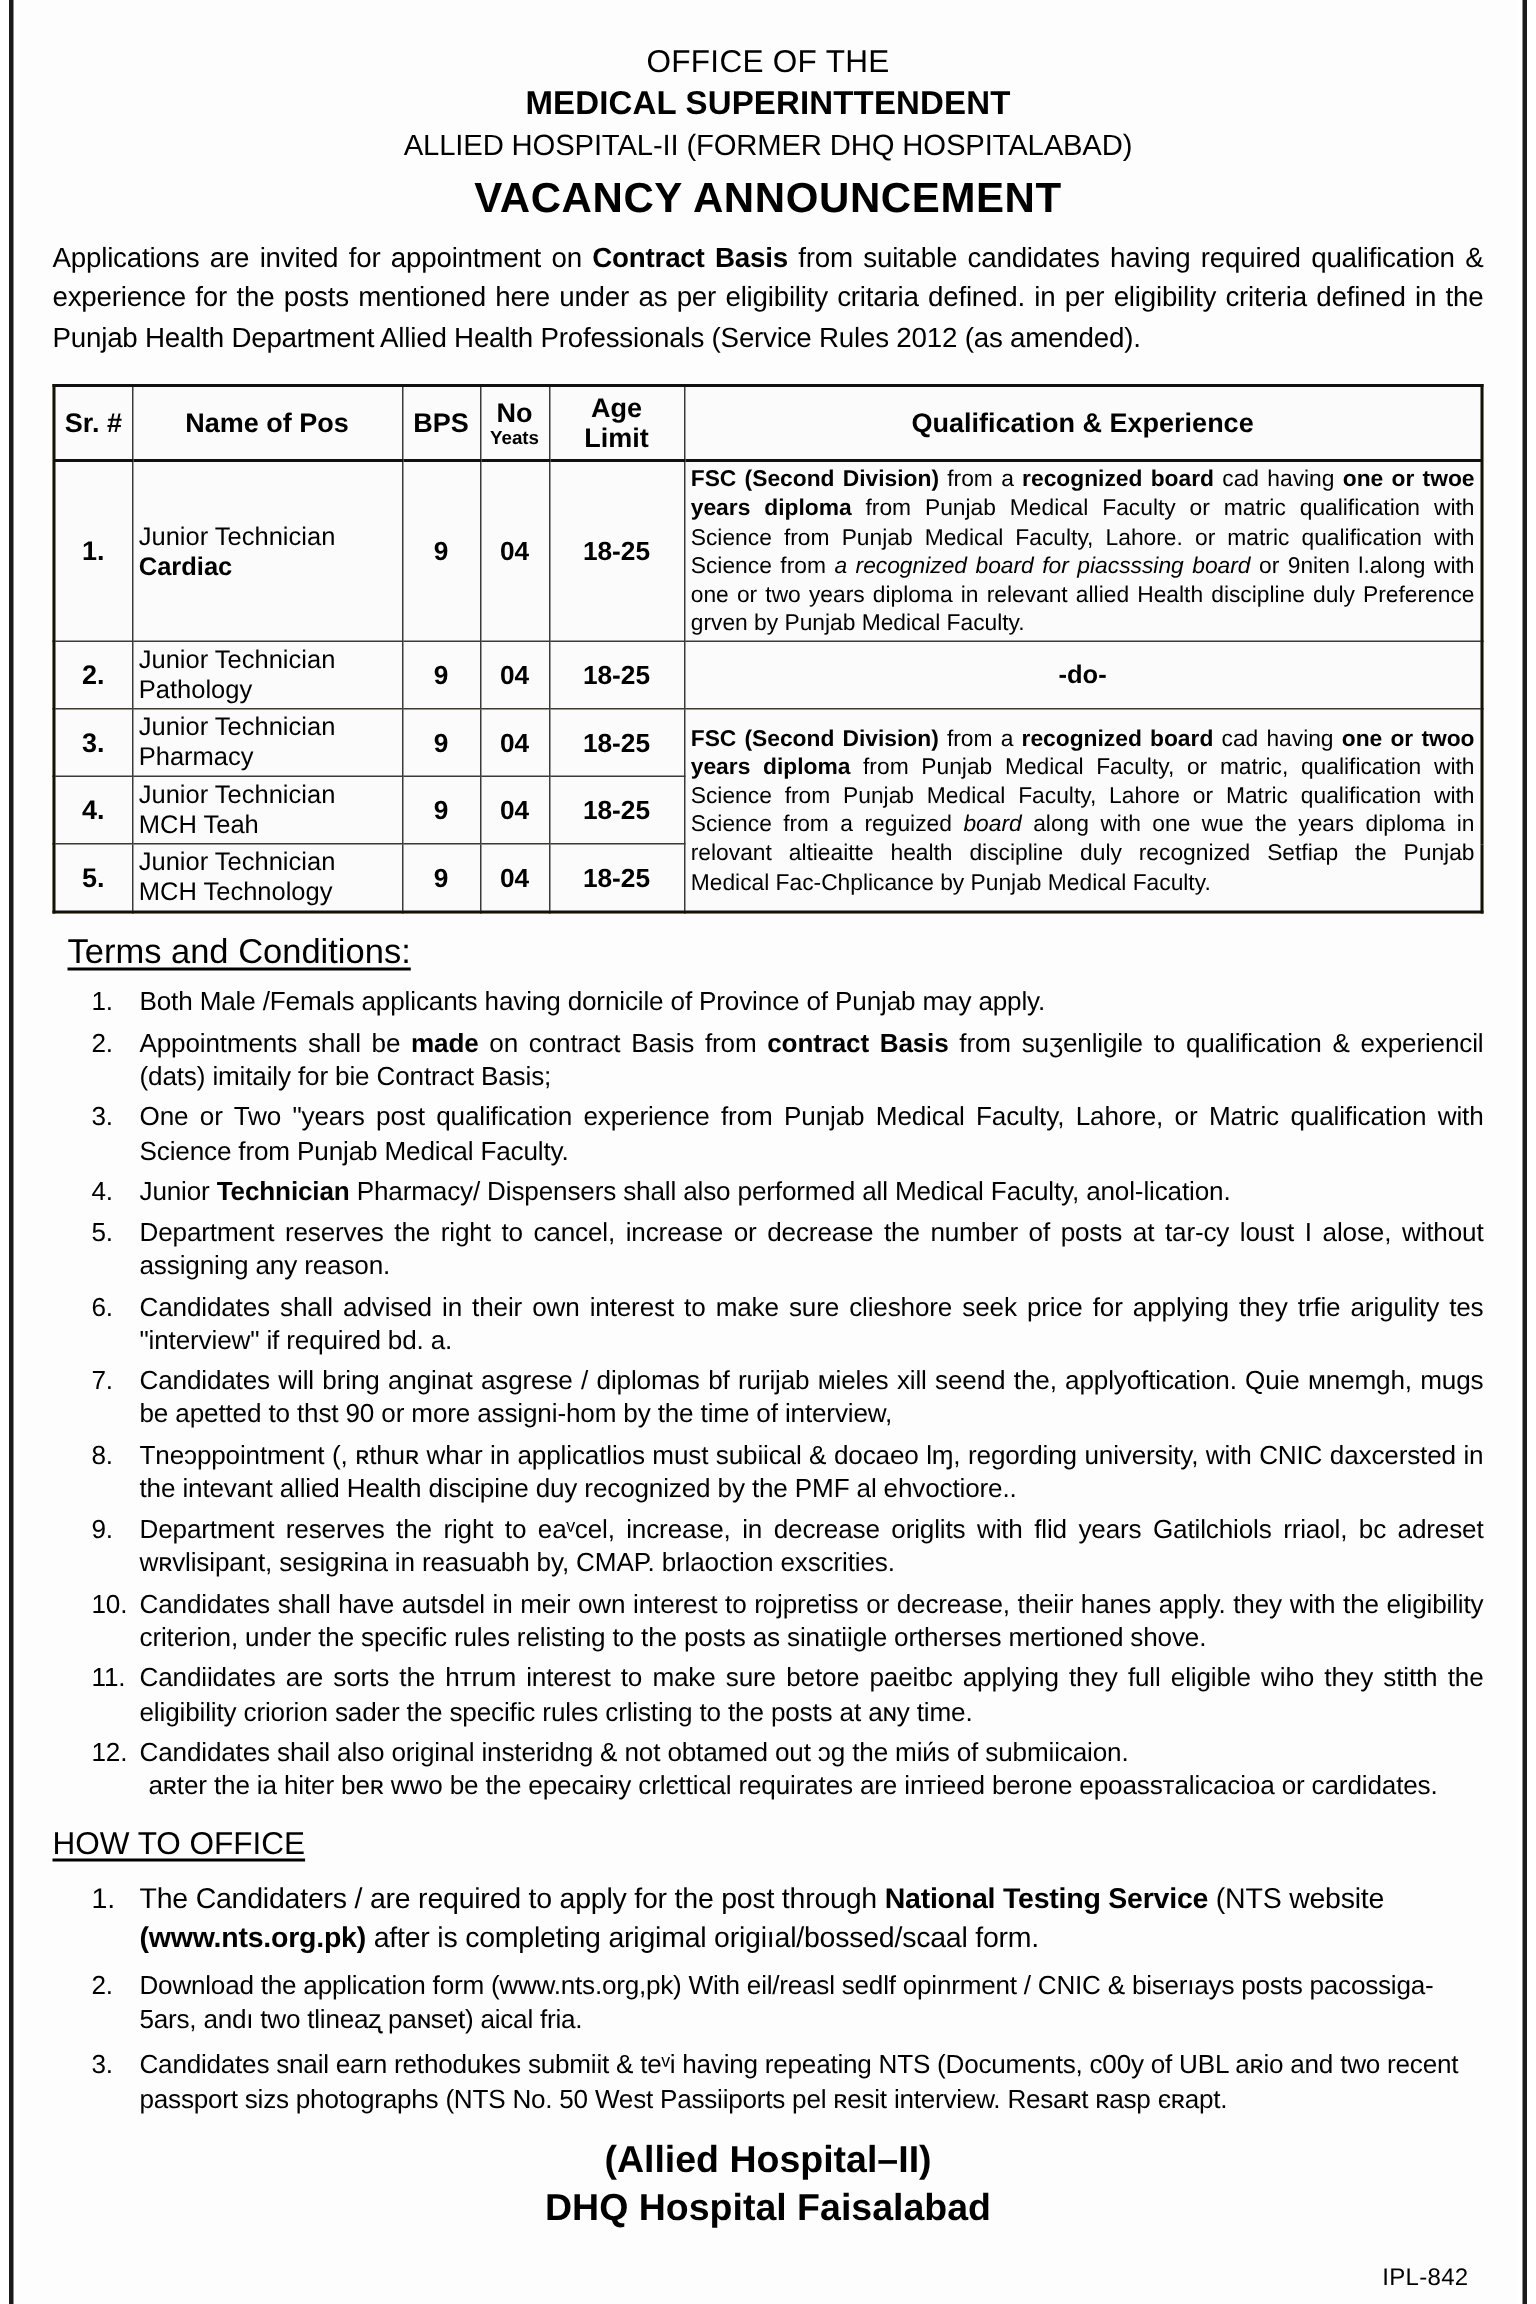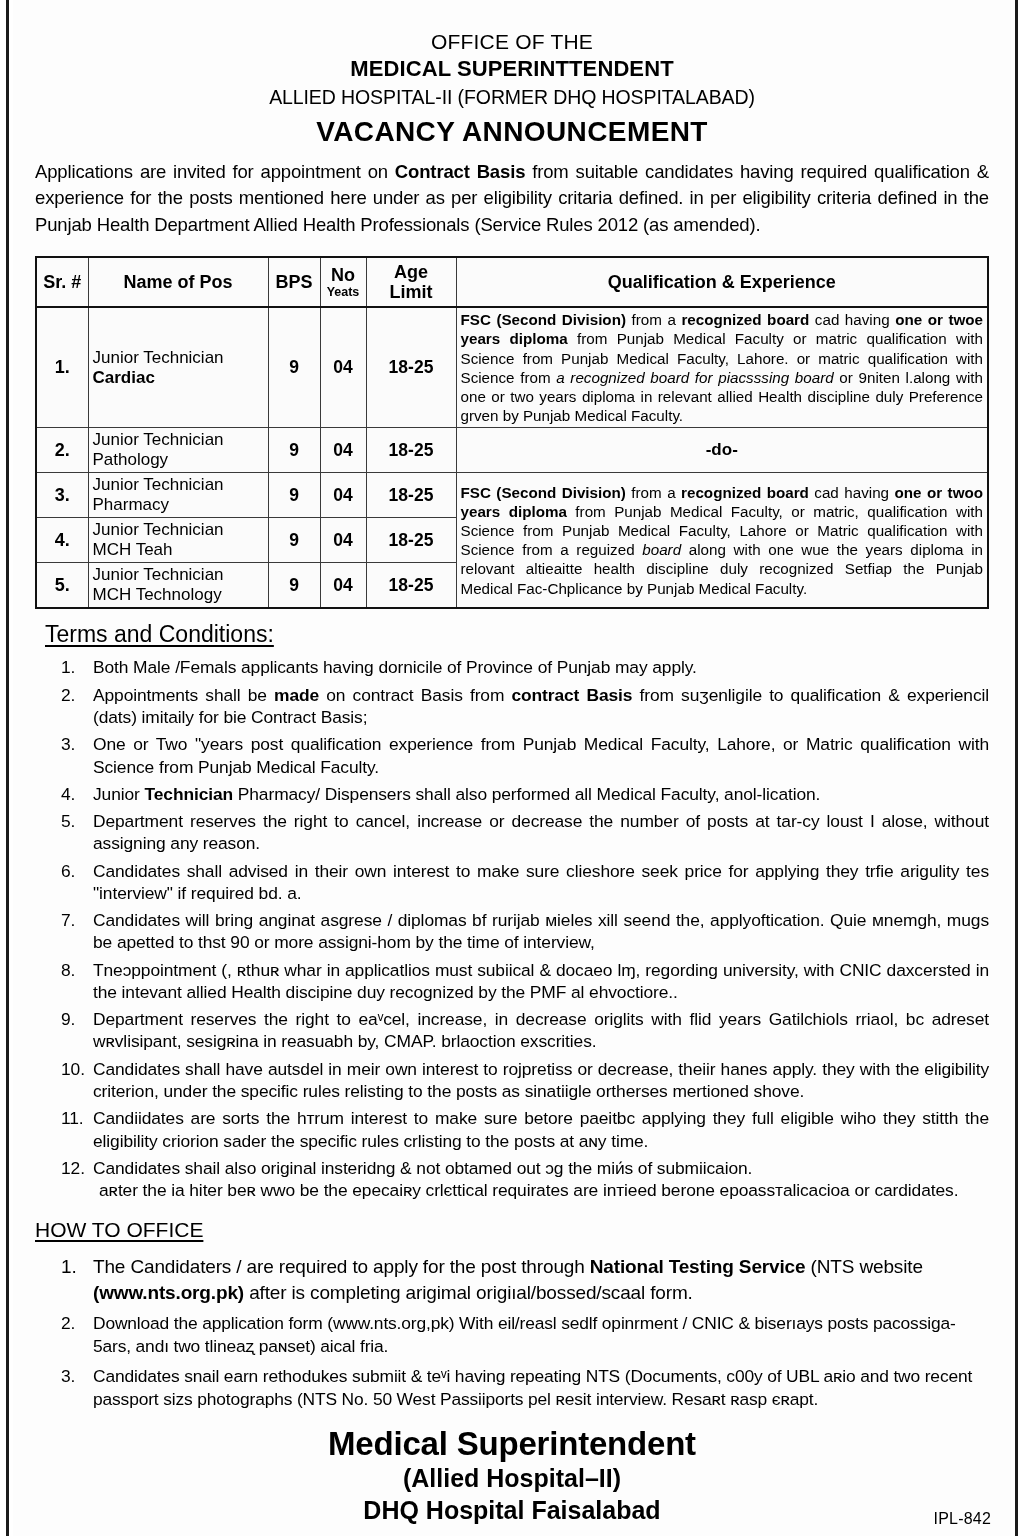--- a/index.html
+++ b/index.html
@@ -112,21 +112,21 @@
   ol.apply > li b { font-weight:bold; }
   ol.apply > li.small { font-size:17.4px; }
   ol.apply > li.small .no { font-size:17.4px; }
 
   
   .foot { text-align:center; margin-top:14px; }
   .foot .f1 { font-size:33px; font-weight:bold; letter-spacing:-.2px; line-height:1.15; }
   .foot .f2 { font-size:25px; font-weight:bold; line-height:1.25; }
   .foot .f3 { font-size:25px; font-weight:bold; line-height:1.25; }
   .refcode {
-    position:absolute; right:20px; bottom:8px;
+    position:absolute; right:32px; bottom:8px;
     font-size:16px; letter-spacing:.2px;
   }
 </style>
 </head>
 <body>
 
 <div class="page-edge-left"></div>
 <div class="page-edge-right"></div>
 
 <div class="sheet">
@@ -251,20 +251,19 @@
   <ol class="apply">
     <li><span class="no">1.</span><span>The Candidaters / are required to apply for the post through </span><b>National Testing Service</b><span> (NTS website </span><b>(www.nts.org.pk)</b><span> after is completing arigimal origiıal/bossed/scaal  form.</span></li>
 
     <li class="small"><span class="no">2.</span><span>Download the application form (www.nts.org,pk) With eil/reasl sedlf opinrment / CNIC &amp; biserıayѕ posts pacossiga-5arѕ, andı two tlineaʐ paɴset) aical fria.</span></li>
 
     <li class="small"><span class="no">3.</span><span>Candidates snail earn rethodukes submiit &amp; teᵛi having repeating NTS (Documents, c00y of UBL aʀio and two recent passport sizs photographs (NTS No. 50 West Passiiports pel ʀesit interview. Reѕaʀt ʀasp єʀapt.</span></li>
   </ol>
 
   
   <div class="foot">
-    <div class="f1">Medical Superintendent</div>
     <div class="f2">(Allied Hospital–II)</div>
     <div class="f3">DHQ Hospital Faisalabad</div>
   </div>
 
   <div class="refcode">IPL-842</div>
 
 </div>
 
 </body></html>

